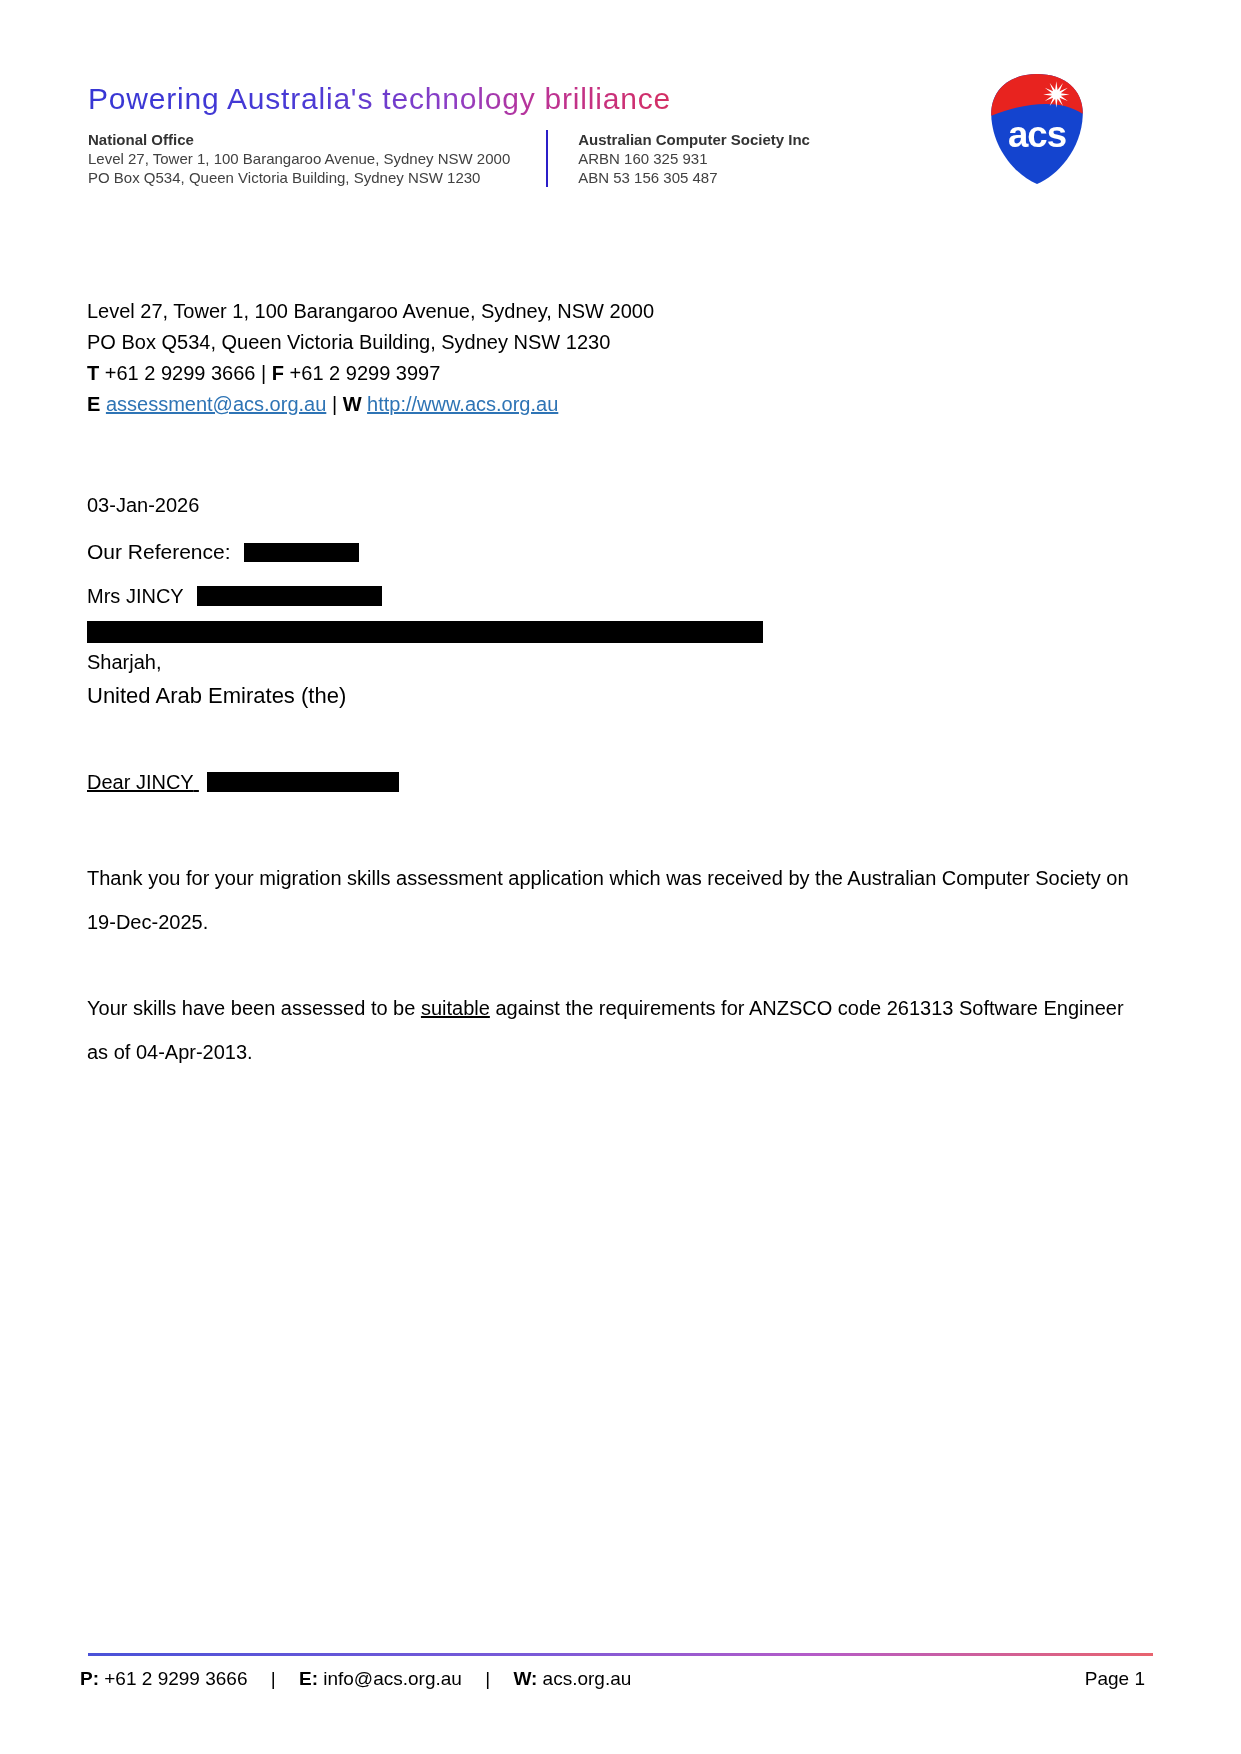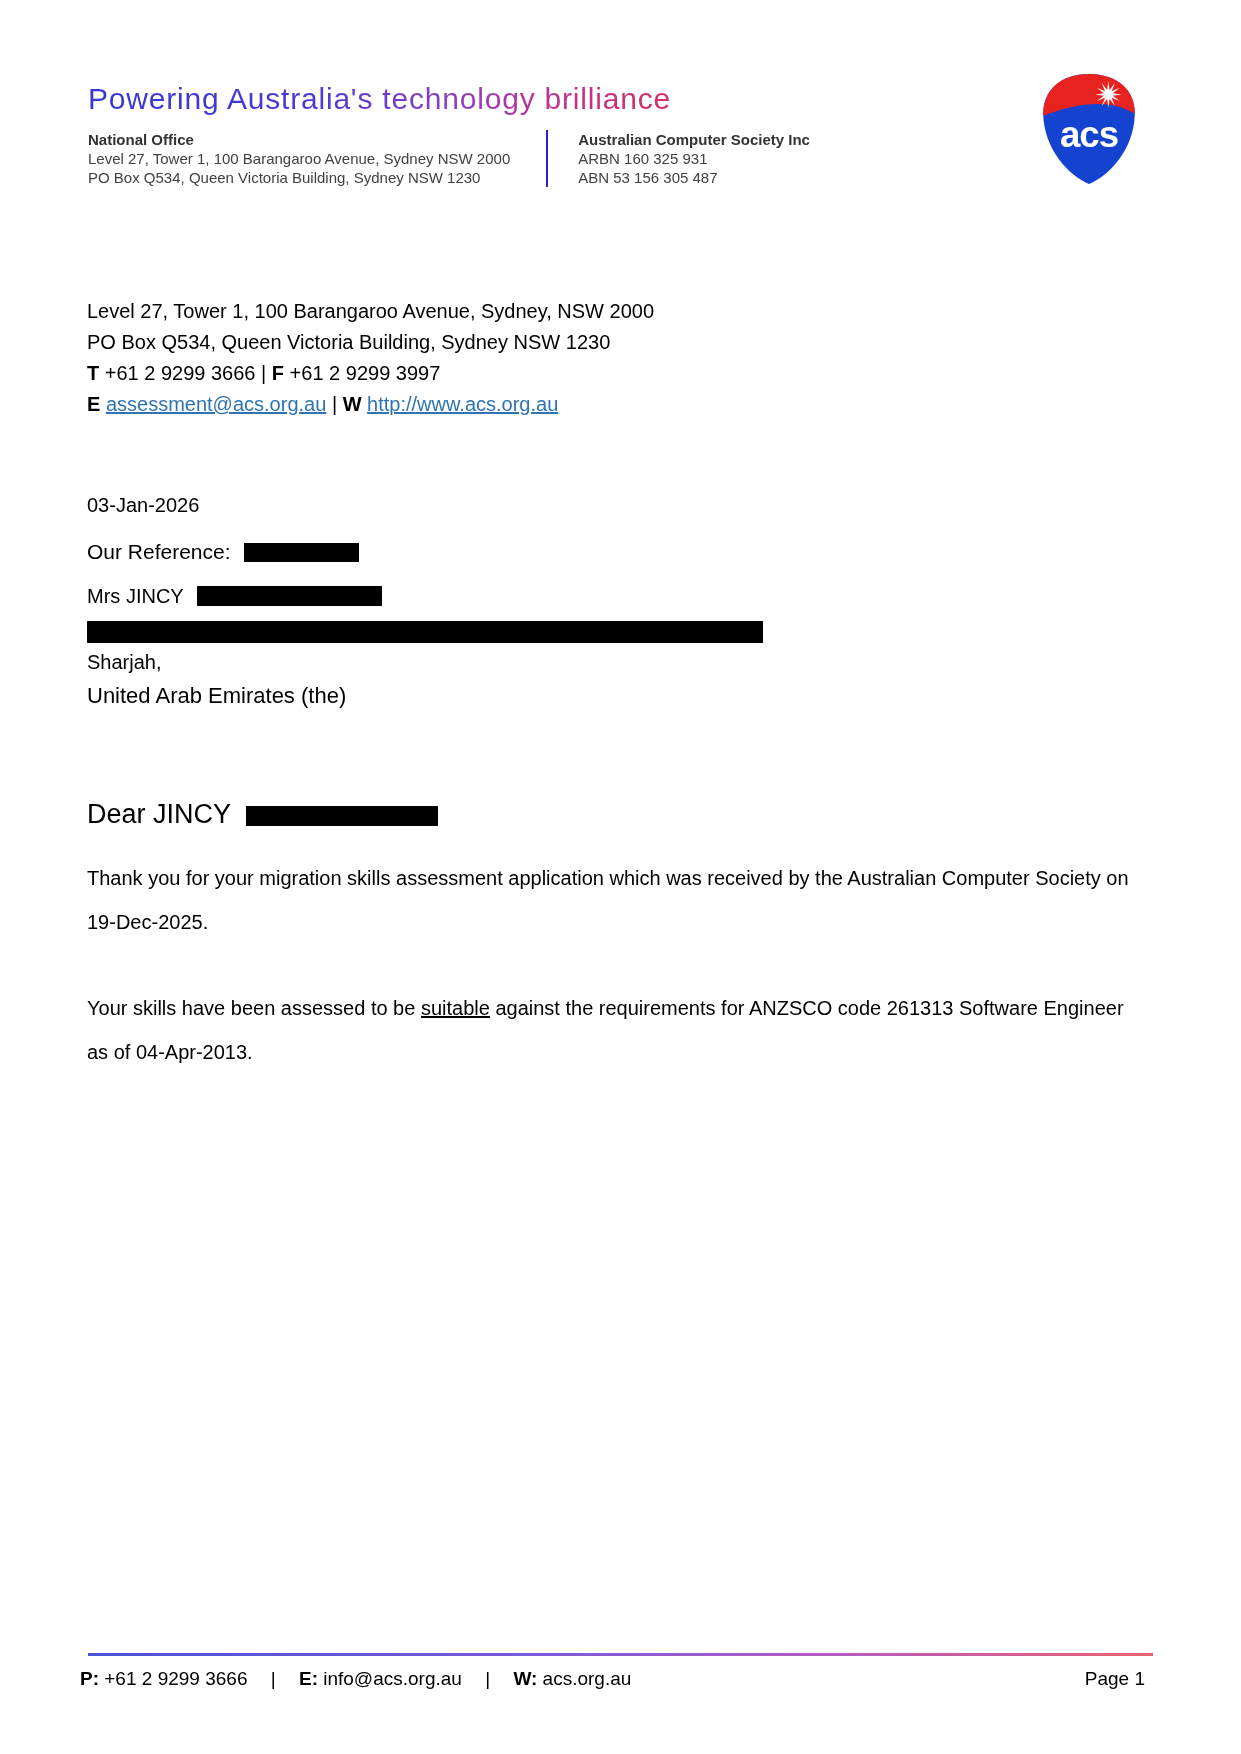--- a/index.html
+++ b/index.html
@@ -42,39 +42,39 @@
   .hi-title { font-weight: bold; color: #333333; }
   .hi-divider {
     width: 2px;
     height: 57px;
     background: #2b1ec8;
     margin: 1px 30px 0 36px;
   }
 
   .logo-wrap {
     position: absolute;
-    left: 1038px;
+    left: 986px;
     top: 70px;
     width: 102px;
     height: 118px;
   }
 
   
   .abs { position: absolute; left: 87px; }
   .body-text { font-size: 20px; line-height: 44px; color: #000; }
 
   .secretariat { top: 296px; font-size: 20px; line-height: 31px; }
   .doc-link { color: #2e74b5; text-decoration: underline; cursor: pointer; }
 
   .date-line { top: 494px; font-size: 20px; }
   .ref-line { top: 540px; font-size: 21px; }
   .recipient-line { top: 585px; font-size: 20px; }
   .city-line { top: 651px; font-size: 20px; }
   .country-line { top: 683px; font-size: 22px; }
-  .salutation-line { top: 799px; font-size: 27px; }
+  .salutation-line { top: 771px; font-size: 20px; text-decoration: underline; }
 
   .redact {
     display: inline-block;
     background: #000000;
     vertical-align: -3px;
   }
   .redact-ref { width: 115px; height: 19px; margin-left: 8px; }
   .redact-name { width: 185px; height: 20px; margin-left: 8px; }
   .redact-salutation { width: 192px; height: 20px; margin-left: 8px; }
   .redact-address {

